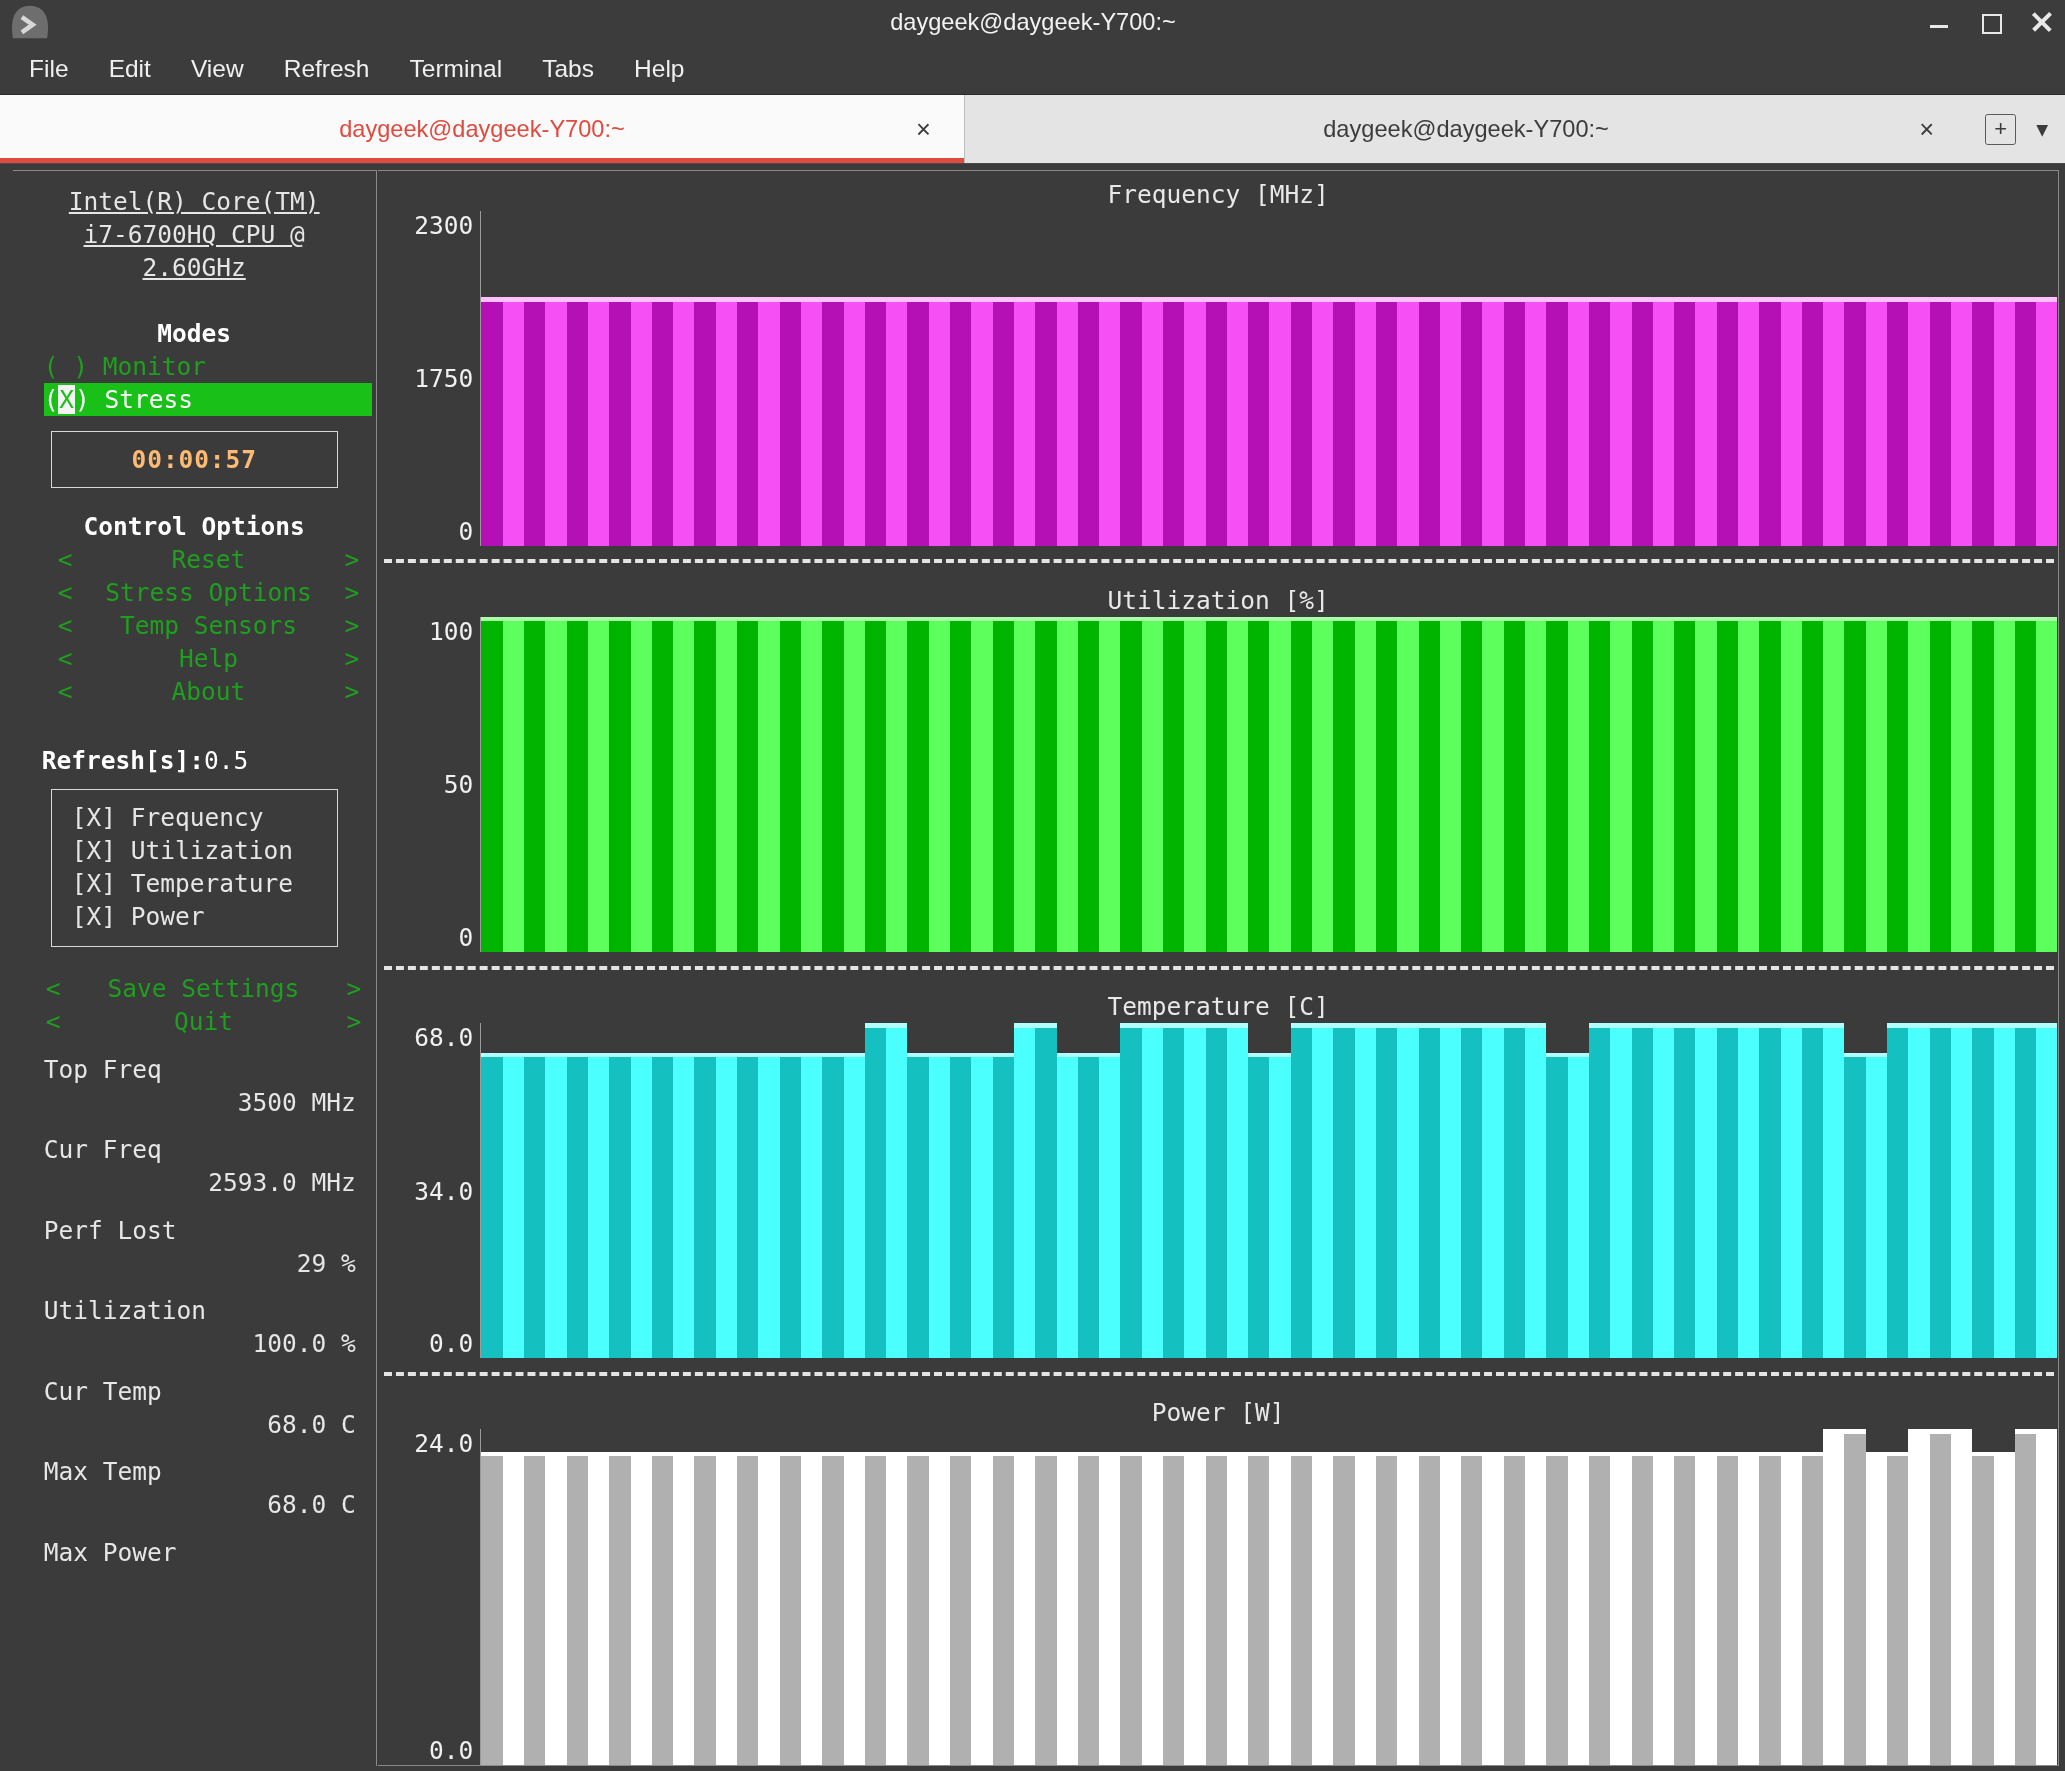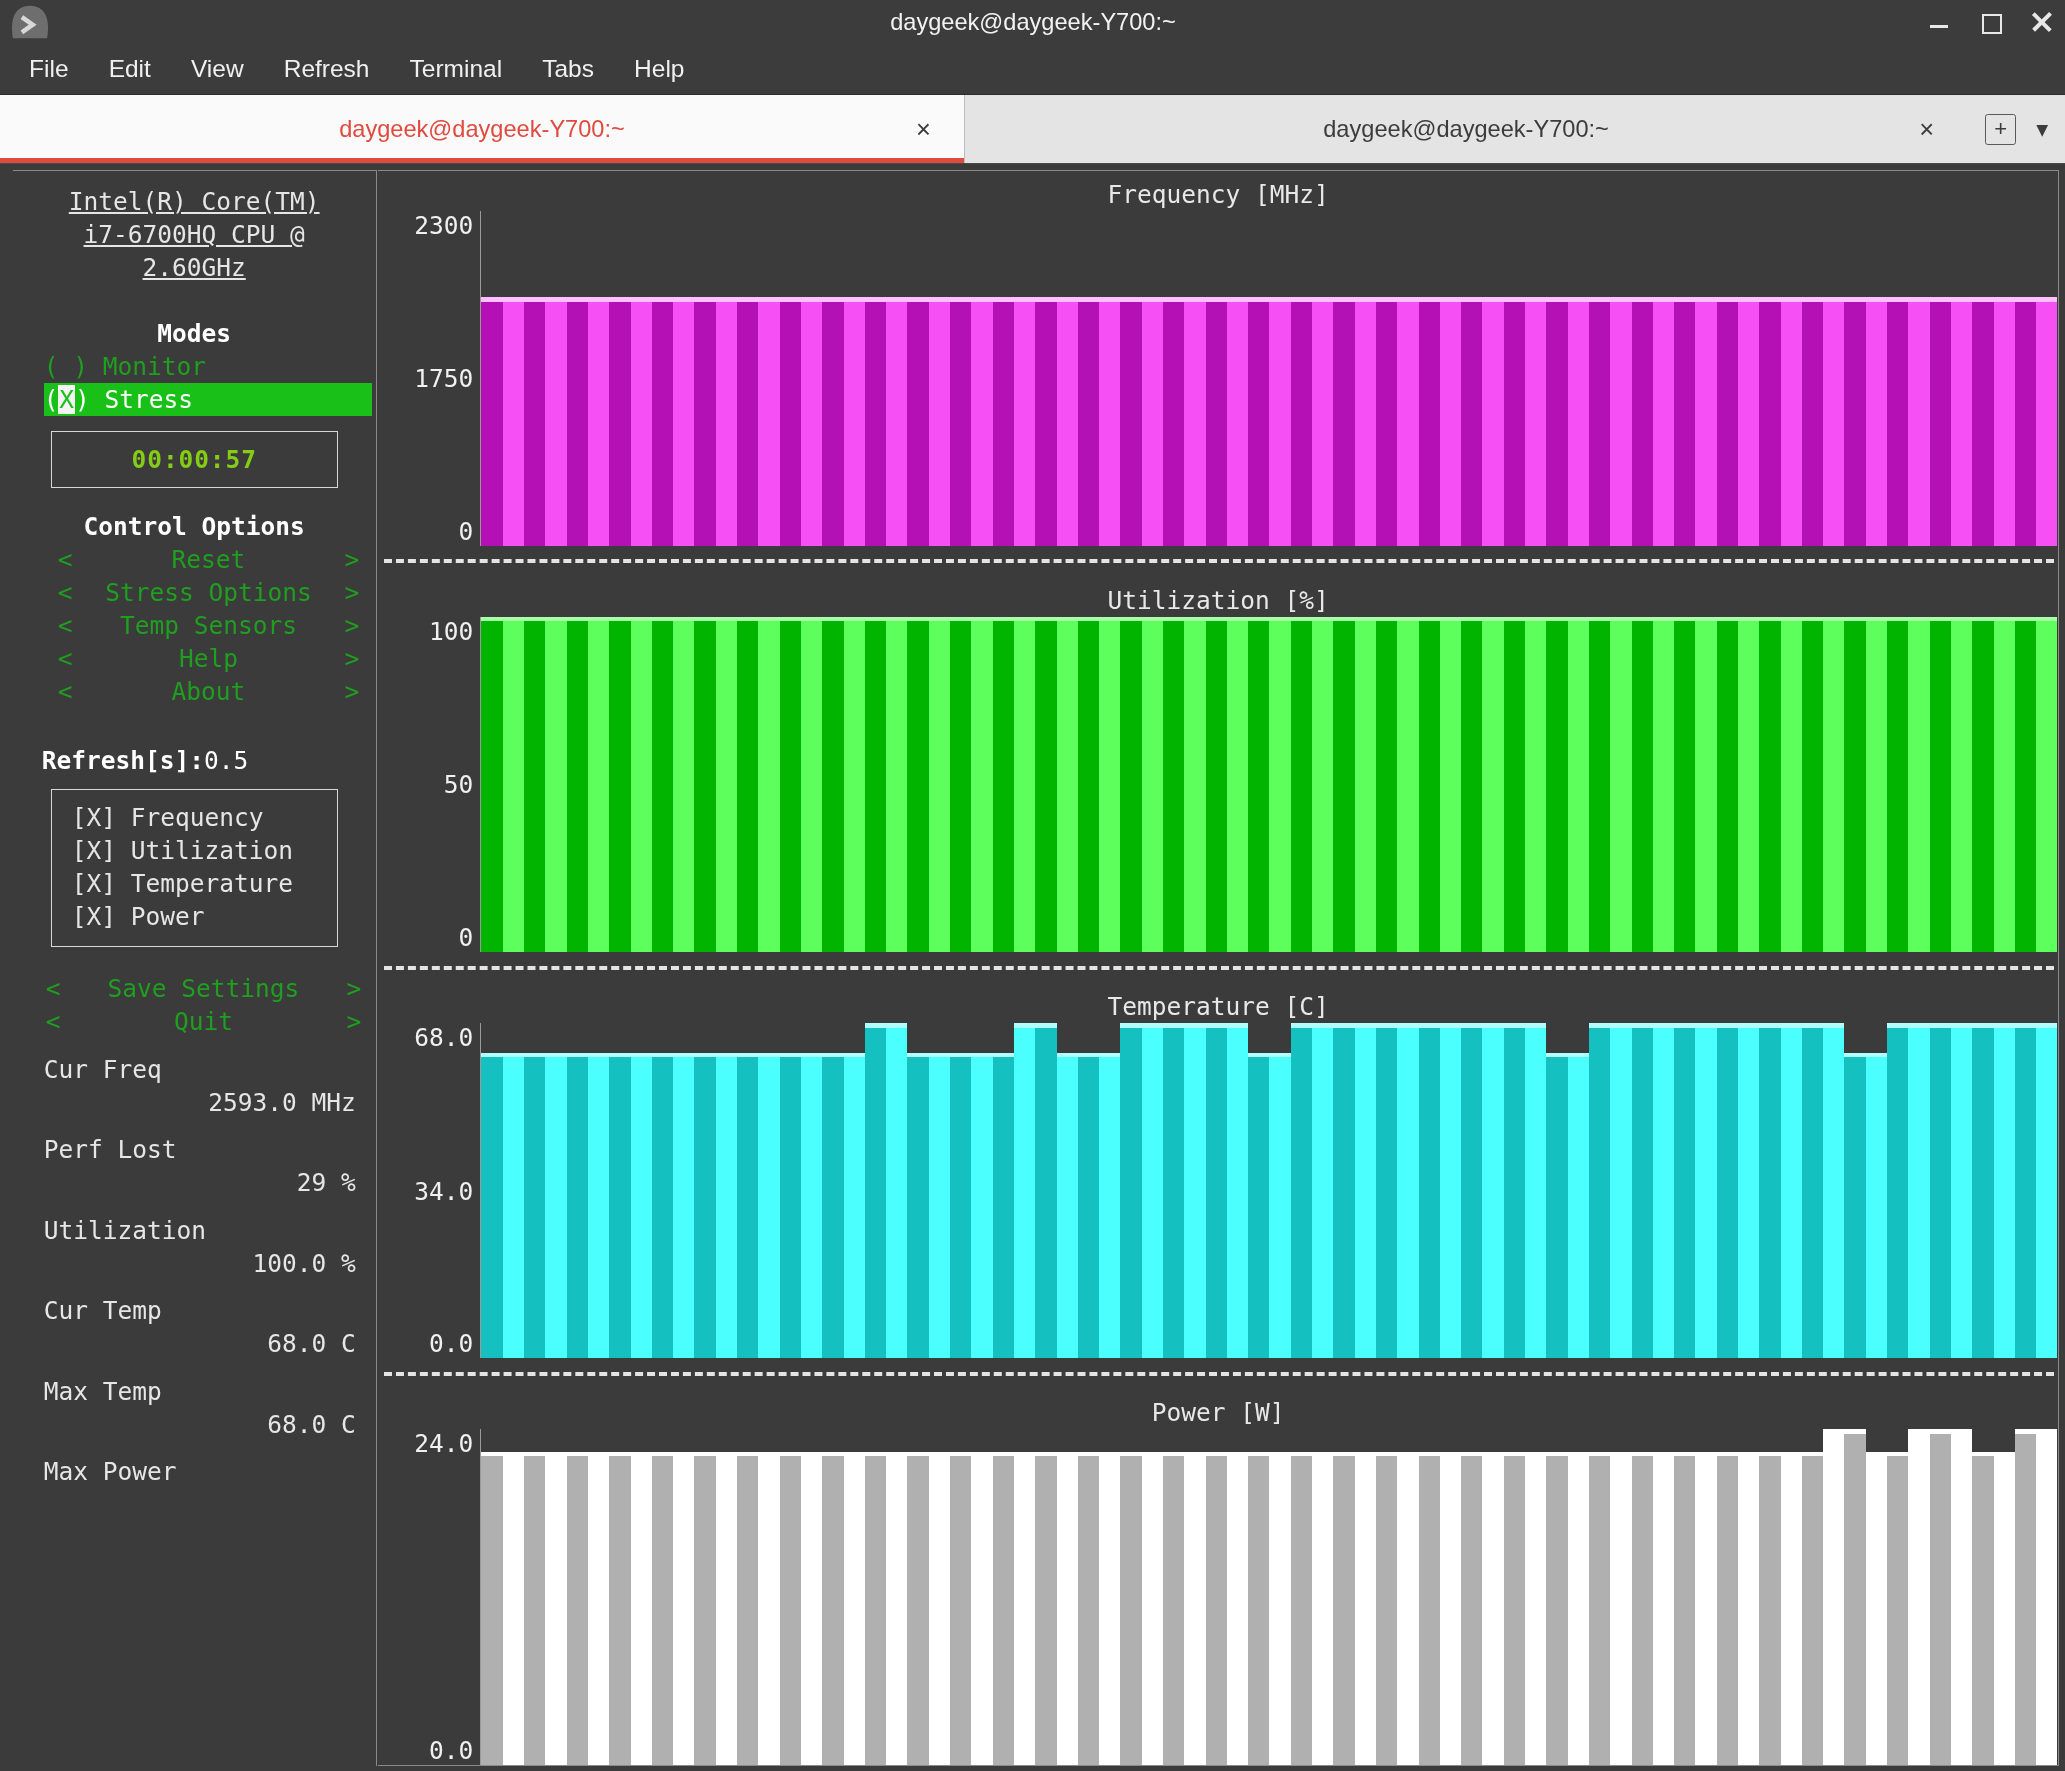--- a/index.html
+++ b/index.html
@@ -139,21 +139,21 @@
   }
   .mode-check-hl {
     background: #f4f4f4; color: #18c018; padding: 0 0.9px;
   }
   .timer-box {
     margin: 14.5px 38px 0 38px;
     border: 1.8px solid #d8d8d8;
     text-align: center;
     padding: 11px 0;
     font-weight: bold; letter-spacing: 0.9px;
-    color: #84cc16;
+    color: #fdba74;
   }
   .ctrl-head {
     text-align: center; font-weight: bold; color: #ffffff;
     margin-top: 22px;
   }
   .ctrl-row {
     color: #1f9e1f;
     display: flex; justify-content: space-between;
     padding: 0 16.4px 0 45px;
     cursor: pointer;
@@ -346,20 +346,24 @@
       <span>Save Settings</span>
       <span>&gt;</span>
     </div>
     <div class="savequit">
       <span>&lt;</span>
       <span>Quit</span>
       <span>&gt;</span>
     </div>
 
     <div>
+      <div class="stat-label">Top Freq</div>
+      <div class="stat-value">3500 MHz</div>
+    </div>
+    <div>
       <div class="stat-label">Cur Freq</div>
       <div class="stat-value">2593.0 MHz</div>
     </div>
     <div>
       <div class="stat-label">Perf Lost</div>
       <div class="stat-value">29 %</div>
     </div>
     <div>
       <div class="stat-label">Utilization</div>
       <div class="stat-value">100.0 %</div>

